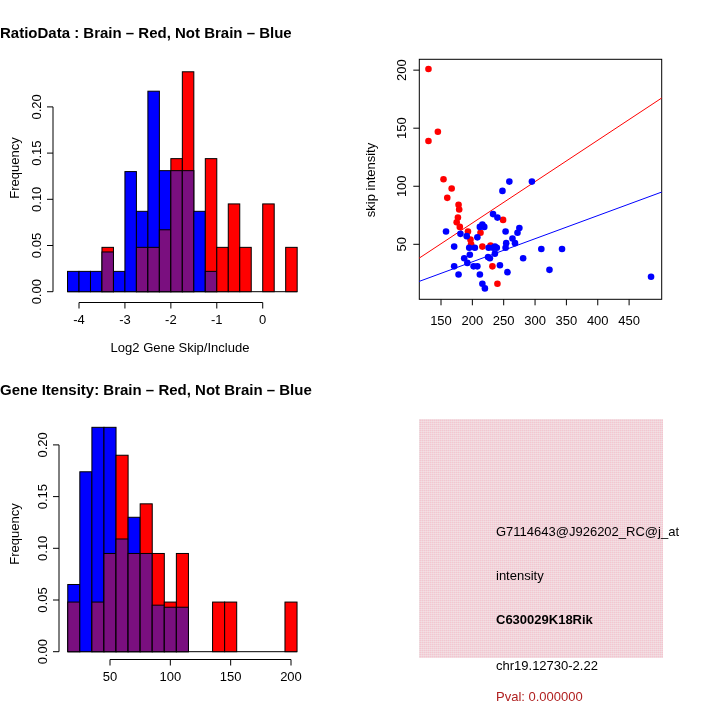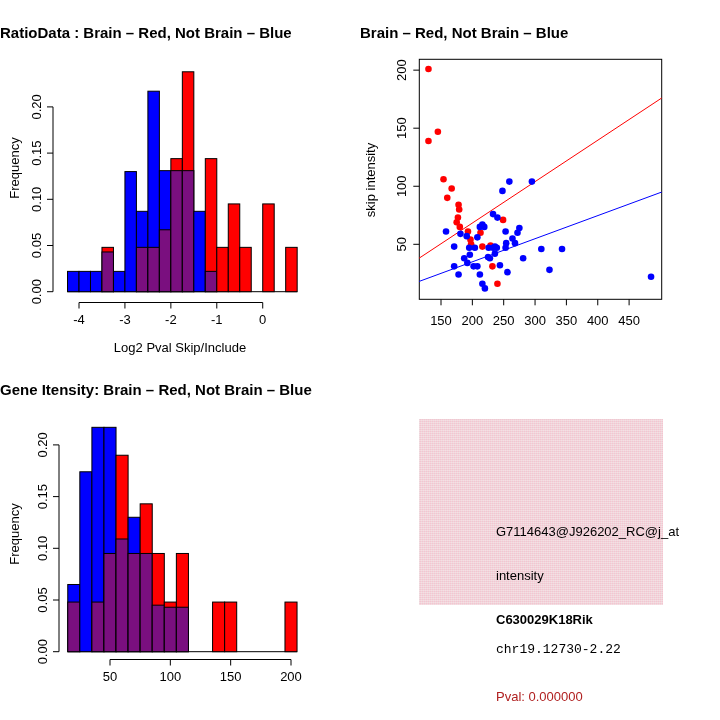--- a/index.html
+++ b/index.html
@@ -8,21 +8,21 @@
   #panel-ratio{left:0;top:0;}
   #panel-scatter{left:360px;top:0;}
   #panel-gene{left:0;top:360px;}
   #panel-info{left:360px;top:360px;}
   .chart-title{position:absolute;left:0;top:24px;width:100%;font-weight:bold;font-size:15px;white-space:nowrap;}
   #panel-gene .chart-title{top:21px;}
   .xlab{position:absolute;left:0;width:100%;text-align:center;font-size:13px;white-space:nowrap;}
   .ylab{position:absolute;transform:translate(-50%,-50%) rotate(-90deg);font-size:13px;white-space:nowrap;}
   svg.plot{position:absolute;left:0;top:0;width:360px;height:360px;overflow:visible;}
   svg text{font-family:"Liberation Sans",sans-serif;fill:#000;}
-  .info-box{position:absolute;left:59px;top:59px;width:244px;height:186px;
+  .info-box{position:absolute;left:59px;top:59px;width:244px;height:239px;
     background-color:#f3c6d0;
     background-image:repeating-linear-gradient(0deg, rgba(255,255,255,0.28) 0 1px, transparent 1px 2px),
                      repeating-linear-gradient(90deg, rgba(230,230,230,0.45) 0 1px, transparent 1px 2px);}
   .info-line{position:absolute;left:77px;font-size:13px;white-space:nowrap;}
 </style>
 </head>
 <body>
 
 <section class="panel" id="panel-ratio">
   <svg class="plot" id="ratio-hist">
@@ -77,21 +77,21 @@
         <rect x="205.3075" y="158.644" width="11.4825" height="133.05599999999998" fill="#ff0000"></rect>
         <rect x="205.3075" y="271.372" width="11.4825" height="20.327999999999975" fill="#7a0f7f"></rect>
         <rect x="216.79" y="247.34799999999998" width="11.4825" height="44.352000000000004" fill="#ff0000"></rect>
         <rect x="228.2725" y="203.92" width="11.4825" height="87.78" fill="#ff0000"></rect>
         <rect x="239.755" y="247.34799999999998" width="11.4825" height="44.352000000000004" fill="#ff0000"></rect>
         <rect x="262.72" y="203.92" width="11.4825" height="87.78" fill="#ff0000"></rect>
         <rect x="285.685" y="247.34799999999998" width="11.4825" height="44.352000000000004" fill="#ff0000"></rect>
       </g>
     </svg>
   <div class="chart-title">RatioData : Brain – Red, Not Brain – Blue</div>
-  <div class="xlab" style="top:340px;">Log2 Pval Skip/Include</div>
+  <div class="xlab" style="top:340px;">Log2 Gene Skip/Include</div>
   <div class="ylab" style="left:14px;top:168px;">Frequency</div>
 </section>
 
 <section class="panel" id="panel-scatter">
   <svg class="plot" id="intensity-scatter">
       <g stroke="#000000" stroke-width="1">
         <rect x="59.3" y="59.3" width="242.4" height="240" fill="none"></rect>
         <line x1="81" y1="299.3" x2="81" y2="305.3"></line>
         <line x1="112.35" y1="299.3" x2="112.35" y2="305.3"></line>
         <line x1="143.7" y1="299.3" x2="143.7" y2="305.3"></line>
@@ -185,21 +185,20 @@
         <circle cx="157.494" cy="232.69" r="3.3"></circle>
         <circle cx="159.375" cy="228.04600000000002" r="3.3"></circle>
         <circle cx="163.137" cy="258.232" r="3.3"></circle>
         <circle cx="171.91500000000002" cy="181.606" r="3.3"></circle>
         <circle cx="181.32" cy="248.94400000000002" r="3.3"></circle>
         <circle cx="189.471" cy="269.842" r="3.3"></circle>
         <circle cx="202.011" cy="248.94400000000002" r="3.3"></circle>
         <circle cx="291.04499999999996" cy="276.808" r="3.3"></circle>
       </g>
     </svg>
-  <div class="chart-title">Brain – Red, Not Brain – Blue</div>
   <div class="ylab" style="left:10px;top:180px;">skip intensity</div>
 </section>
 
 <section class="panel" id="panel-gene">
   <svg class="plot" id="gene-hist">
       <g stroke="#000000" stroke-width="1">
         <line x1="59" y1="291.7" x2="59" y2="84.89999999999998"></line>
         <line x1="53" y1="291.7" x2="59" y2="291.7"></line>
         <line x1="53" y1="240" x2="59" y2="240"></line>
         <line x1="53" y1="188.29999999999998" x2="59" y2="188.29999999999998"></line>
@@ -252,16 +251,16 @@
     </svg>
   <div class="chart-title">Gene Itensity: Brain – Red, Not Brain – Blue</div>
   <div class="ylab" style="left:14px;top:174px;">Frequency</div>
 </section>
 
 <section class="panel" id="panel-info">
   <div class="info-box">
     <div class="info-line" style="top:105px;">G7114643@J926202_RC@j_at</div>
     <div class="info-line" style="top:149px;">intensity</div>
     <div class="info-line" style="top:193px;font-weight:bold;">C630029K18Rik</div>
-    <div class="info-line" style="top:223px;font-family:Liberation Mono, monospace;">chr19.12730-2.22</div>
+    <div class="info-line" style="top:239px;">chr19.12730-2.22</div>
     <div class="info-line" style="top: 270px; color: rgb(176, 32, 32);" id="pval-line">Pval: 0.000000</div>
   </div>
 </section>
 
 </body></html>

